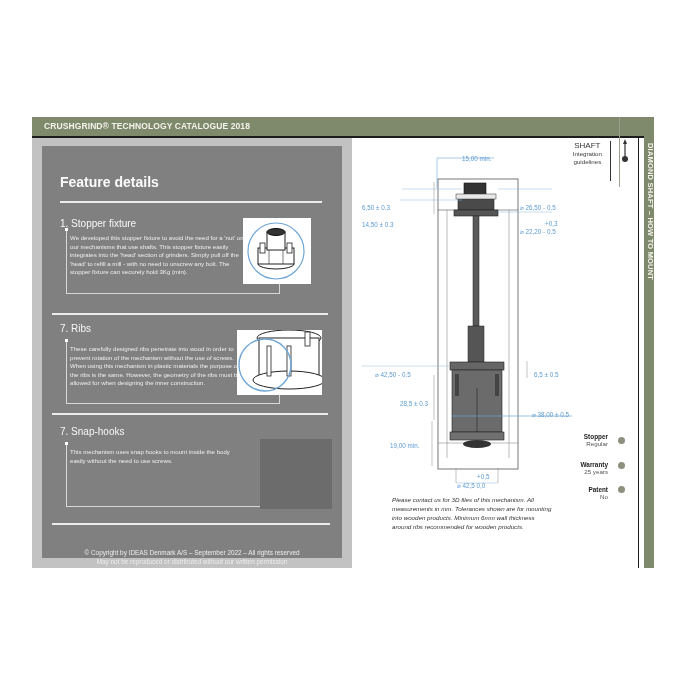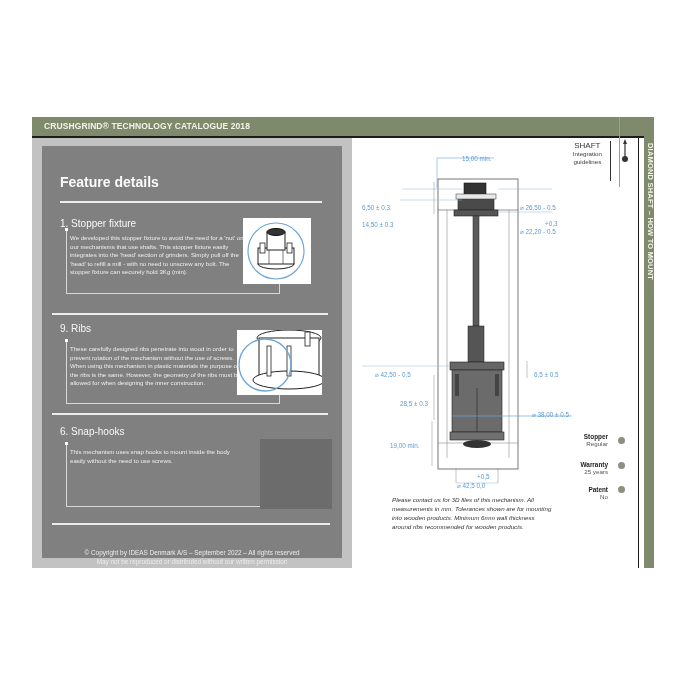--- a/index.html
+++ b/index.html
@@ -131,40 +131,40 @@
           <ellipse cx="33" cy="14" rx="9" ry="3.5" fill="#333" stroke="#111" stroke-width="1"></ellipse>
           <rect x="17" y="25" width="5" height="10" fill="#fff" stroke="#222" stroke-width="0.8"></rect>
           <rect x="44" y="25" width="5" height="10" fill="#fff" stroke="#222" stroke-width="0.8"></rect>
           <line x1="26" y1="32" x2="26" y2="46" stroke="#222" stroke-width="0.6"></line>
           <line x1="40" y1="32" x2="40" y2="46" stroke="#222" stroke-width="0.6"></line>
         </svg>
       </div>
 
       <div class="section-rule" style="top:167px"></div>
 
-      <div class="sec-heading" style="top:177px">9. Ribs</div>
+      <div class="sec-heading" style="top:177px">7. Ribs</div>
       <div class="sec-frame" style="top:195px; width:0; height:62px"></div>
       <div class="sec-frame-tail" style="left:24px; top:257px; width:214px; height:1px"></div>
       <div class="sec-frame-tail" style="left:237px; top:248px; height:10px"></div>
       <div class="sec-body" style="top:199px">These carefully designed ribs penetrate into wood in order to prevent rotation of the mechanism without the use of screws. When using this mechanism in plastic materials the purpose of the ribs is the same. However, the geometry of the ribs must be allowed for when designing the inner construction.</div>
       <div class="thumb" style="left:195px; top:184px; width:85px; height:65px">
         <svg width="85" height="65" viewBox="0 0 85 65">
           <ellipse cx="52" cy="8" rx="32" ry="8" fill="#fff" stroke="#222" stroke-width="1"></ellipse>
           <rect x="22" y="8" width="60" height="40" fill="#fff" stroke="#222" stroke-width="1"></rect>
           <ellipse cx="52" cy="50" rx="36" ry="9" fill="#fff" stroke="#222" stroke-width="1"></ellipse>
           <rect x="30" y="16" width="4" height="30" fill="#fff" stroke="#222" stroke-width="0.8"></rect>
           <rect x="50" y="16" width="4" height="30" fill="#fff" stroke="#222" stroke-width="0.8"></rect>
           <rect x="68" y="2" width="5" height="14" fill="#fff" stroke="#222" stroke-width="0.8"></rect>
           <circle cx="28" cy="35" r="26" fill="none" stroke="#6fa6d4" stroke-width="1.4"></circle>
         </svg>
       </div>
 
       <div class="section-rule" style="top:267px"></div>
 
-      <div class="sec-heading" style="top:280px">6. Snap-hooks</div>
+      <div class="sec-heading" style="top:280px">7. Snap-hooks</div>
       <div class="sec-frame" style="top:298px; width:0; height:62px"></div>
       <div class="sec-frame-tail" style="left:24px; top:360px; width:214px; height:1px"></div>
       <div class="sec-frame-tail" style="left:237px; top:350px; height:10px"></div>
       <div class="sec-body" style="top:302px">This mechanism uses snap hooks to mount inside the body easily without the need to use screws.</div>
       <div class="thumb" style="left:218px; top:293px; width:72px; height:70px; background:#6c6c6c"></div>
 
       <div class="section-rule" style="top:377px; width:278px"></div>
 
       <div class="copyright">
         <div>© Copyright by IDEAS Denmark A/S – September 2022 – All rights reserved</div>

